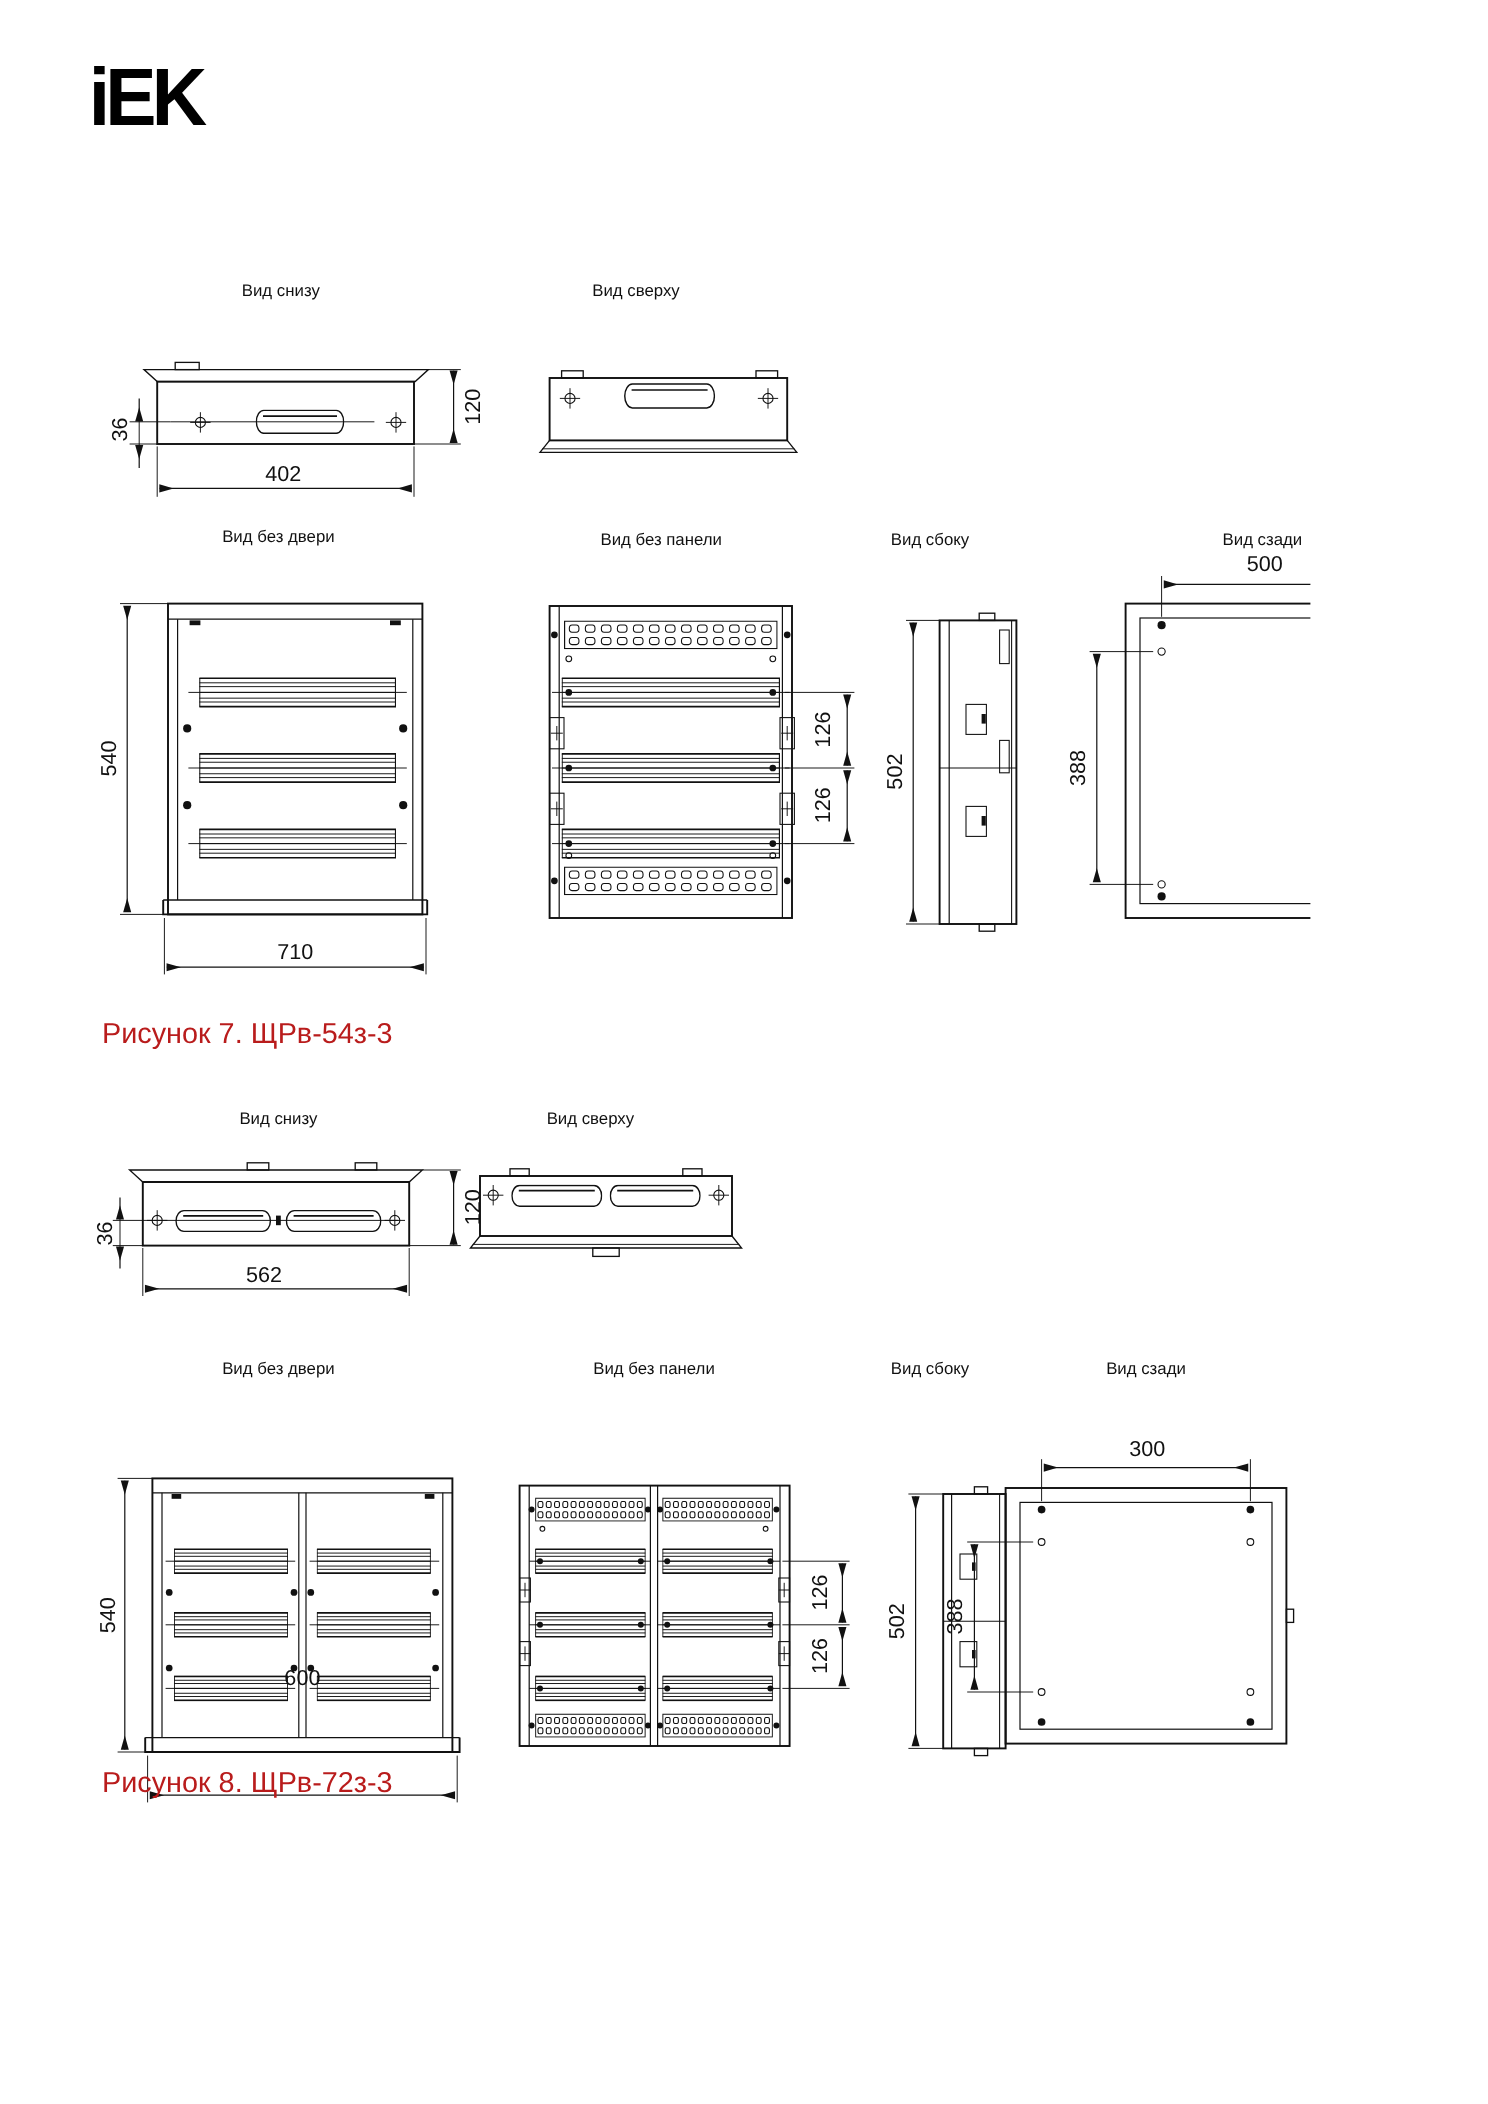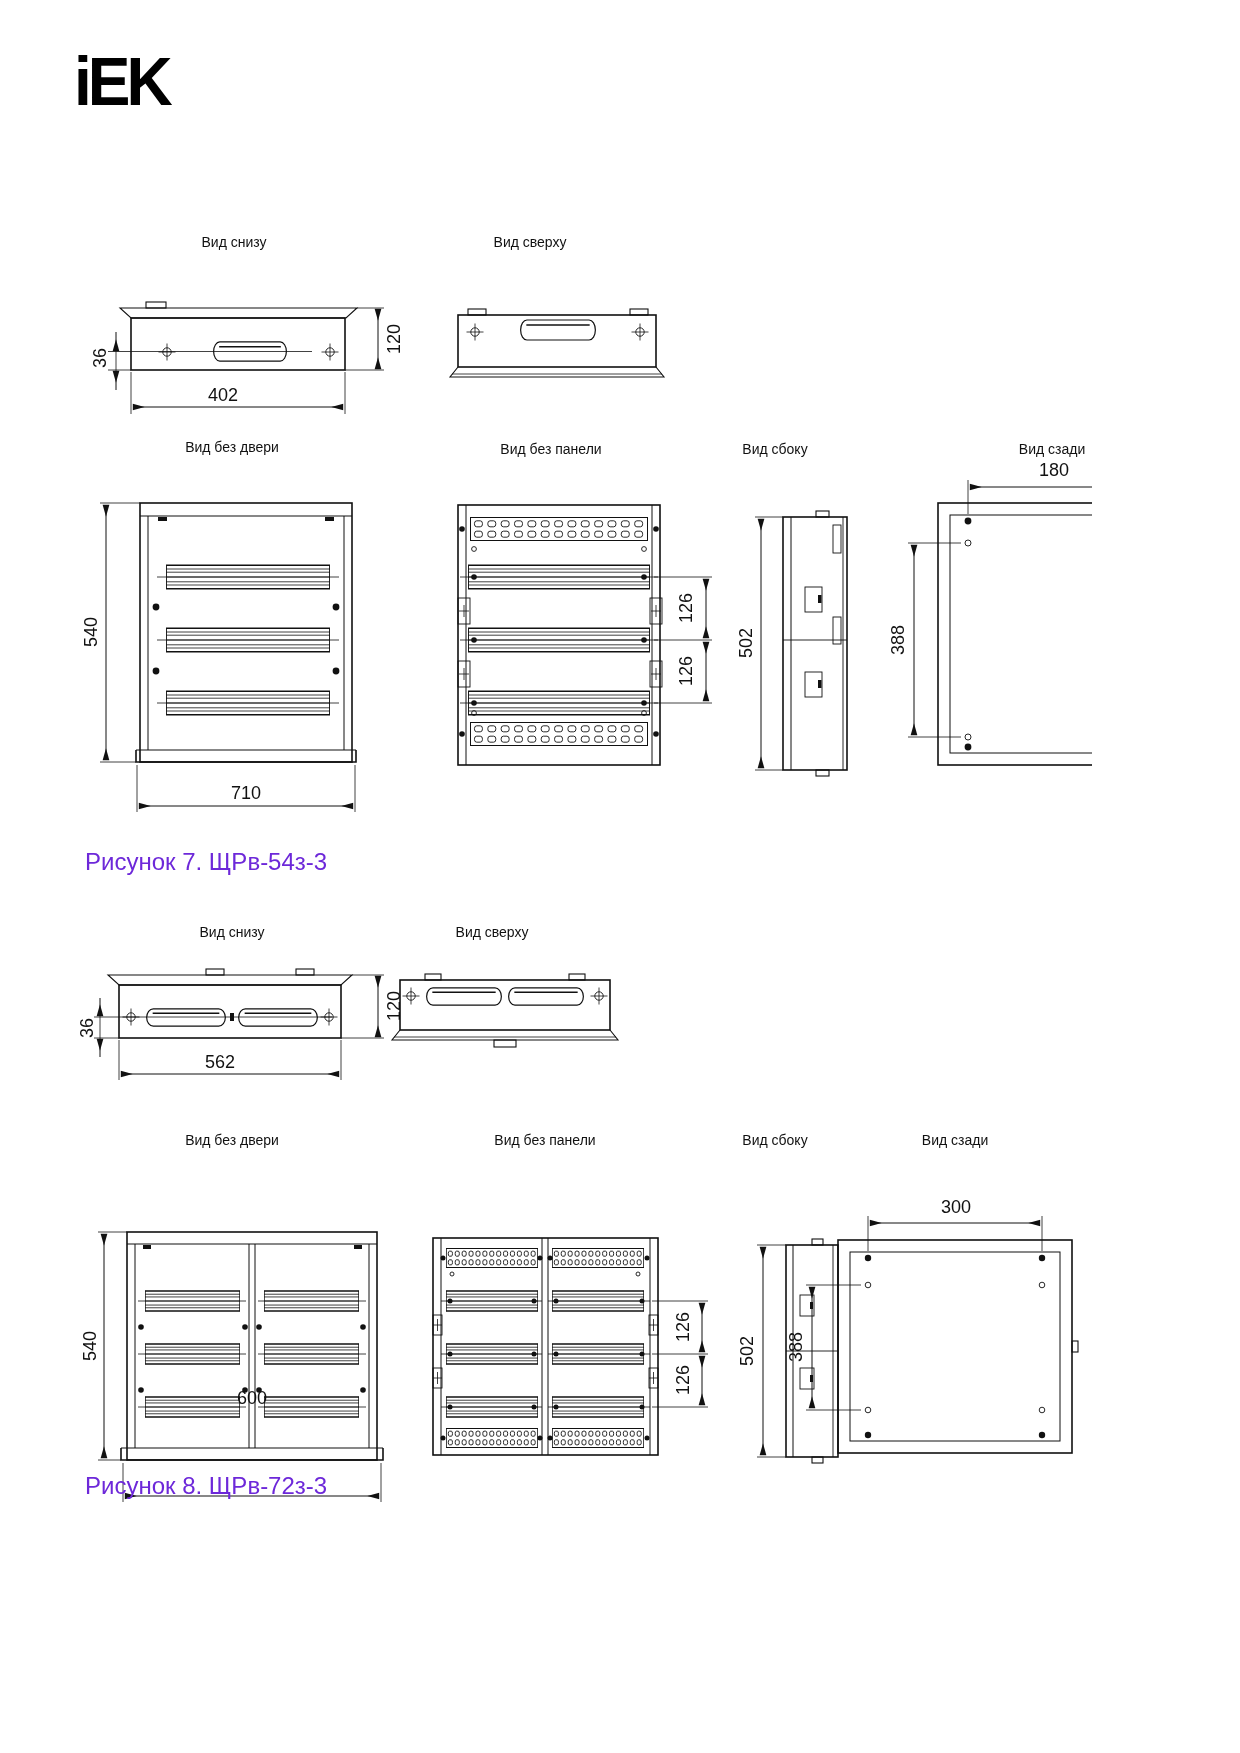--- a/index.html
+++ b/index.html
@@ -4,21 +4,21 @@
 <style>
   *{margin:0;padding:0;box-sizing:border-box}
   html,body{background:#fff}
   .page{position:relative;width:1092px;height:1753px;background:#fff;
         font-family:"Liberation Sans",sans-serif;color:#111;overflow:hidden}
   svg.art{position:absolute;left:0;top:0}
   .t{position:absolute;font-size:18px;line-height:1;white-space:nowrap;
      transform:translate(-50%,-50%);color:#111}
   .t.v{transform:translate(-50%,-50%) rotate(-90deg)}
   .t.lbl{font-size:14px}
-  .cap{position:absolute;font-size:24px;white-space:nowrap;color:#6d28d9}
+  .cap{position:absolute;font-size:24px;white-space:nowrap;color:#b91c1c}
   .logo{position:absolute;left:74px;top:42px;font-weight:bold;font-size:64px;
         letter-spacing:-4px;color:#000;transform:scaleY(1.06);transform-origin:left top}
   
   .o {stroke:#111;fill:none;stroke-width:1.6}
   .o2{stroke:#111;fill:none;stroke-width:1.1}
   .th{stroke:#111;fill:none;stroke-width:0.8}
   .d {stroke:#111;fill:none;stroke-width:1}
   .f {fill:#111;stroke:none}
   .hc{stroke:#111;fill:none;stroke-width:0.9}
 </style>
@@ -411,27 +411,27 @@
 
 <div class="t lbl" style="left:234px;top:242px">Вид снизу</div>
 <div class="t lbl" style="left:530px;top:242px">Вид сверху</div>
 <div class="t lbl" style="left:232px;top:447px">Вид без двери</div>
 <div class="t lbl" style="left:551px;top:449px">Вид без панели</div>
 <div class="t lbl" style="left:775px;top:449px">Вид сбоку</div>
 <div class="t lbl" style="left:1052px;top:449px">Вид сзади</div>
 
 <div class="t v" style="left:100px;top:358px">36</div>
 <div class="t v" style="left:394px;top:339px">120</div>
-<div class="t" style="left:223px;top:395px">402</div>
+<div class="t" style="left:236px;top:395px">402</div>
 <div class="t v" style="left:91px;top:632px">540</div>
 <div class="t" style="left:246px;top:793px">710</div>
 <div class="t v" style="left:686px;top:608px">126</div>
 <div class="t v" style="left:686px;top:671px">126</div>
 <div class="t v" style="left:746px;top:643px">502</div>
-<div class="t" style="left:1054px;top:470px">180</div>
+<div class="t" style="left:1054px;top:470px">500</div>
 <div class="t v" style="left:898px;top:640px">388</div>
 
 <div class="cap" style="left:85px;top:848px">Рисунок 7. ЩРв-54з-3</div>
 
 <div class="t lbl" style="left:232px;top:932px">Вид снизу</div>
 <div class="t lbl" style="left:492px;top:932px">Вид сверху</div>
 <div class="t lbl" style="left:232px;top:1140px">Вид без двери</div>
 <div class="t lbl" style="left:545px;top:1140px">Вид без панели</div>
 <div class="t lbl" style="left:775px;top:1140px">Вид сбоку</div>
 <div class="t lbl" style="left:955px;top:1140px">Вид сзади</div>

